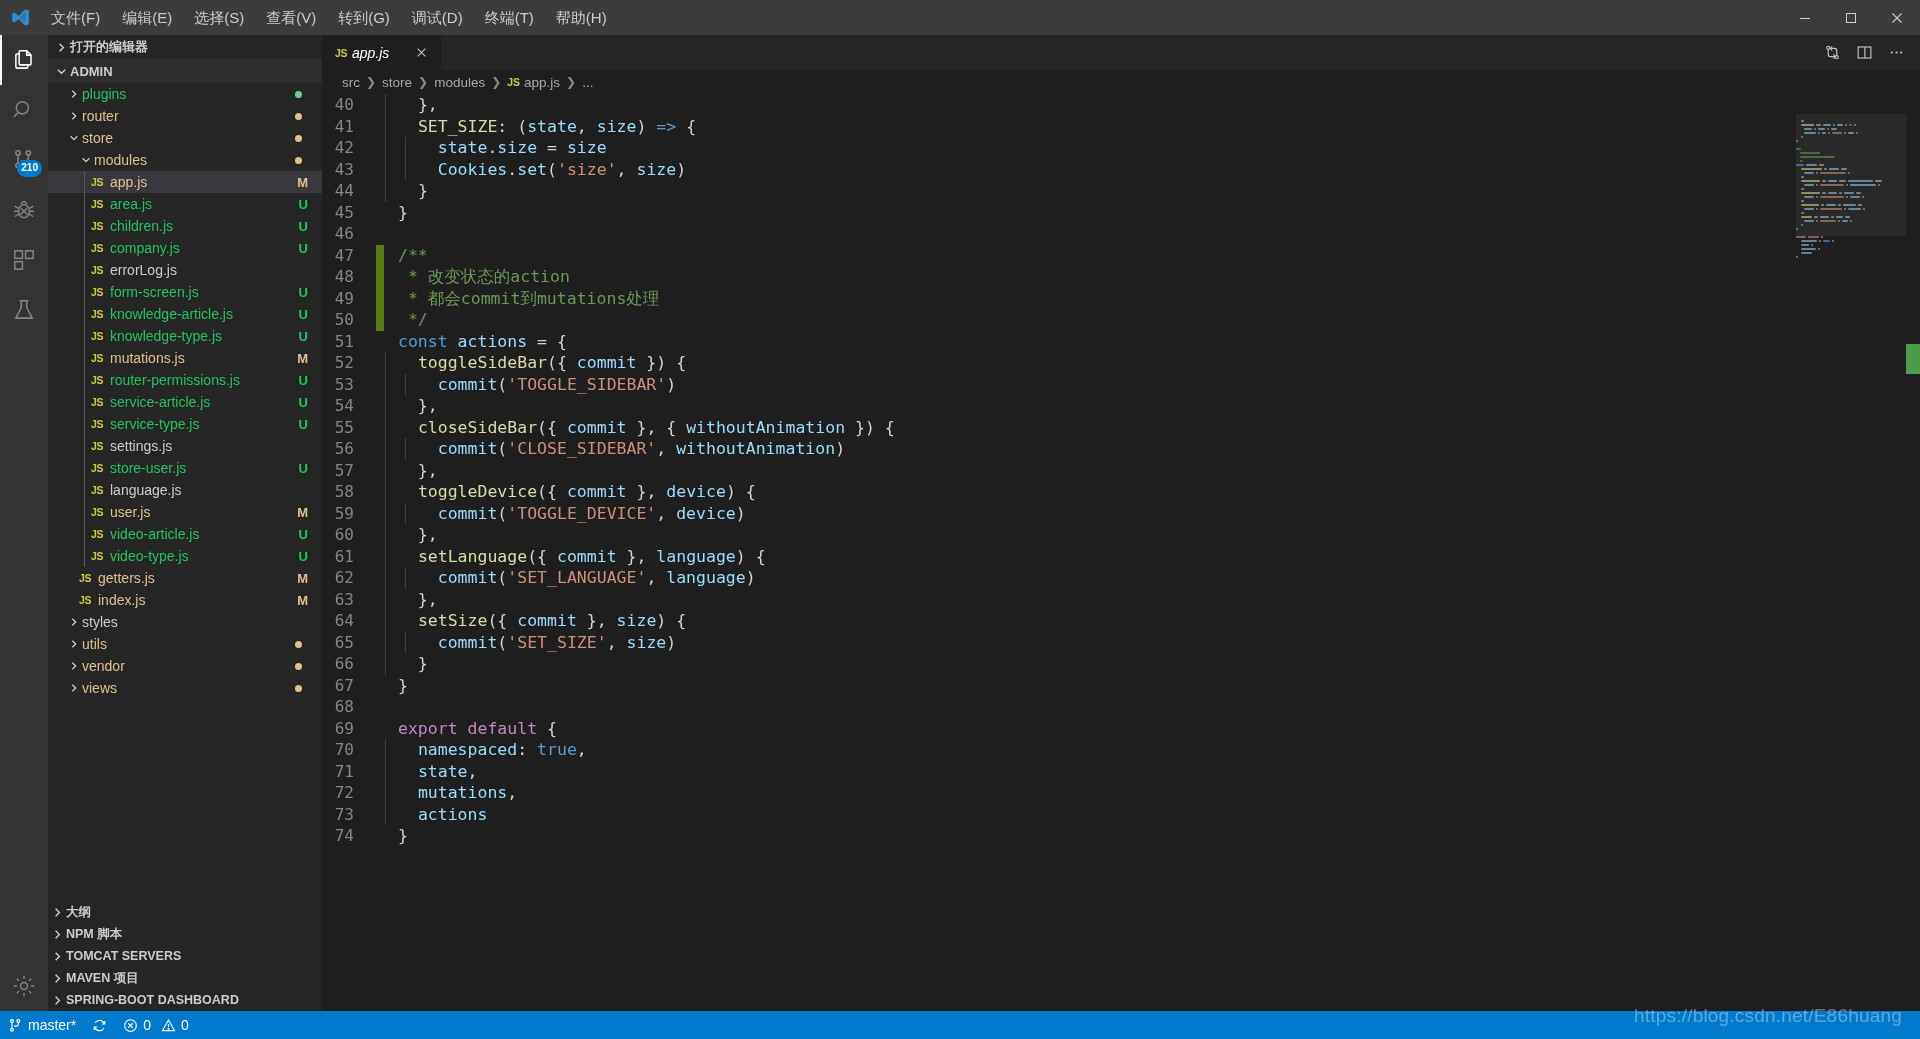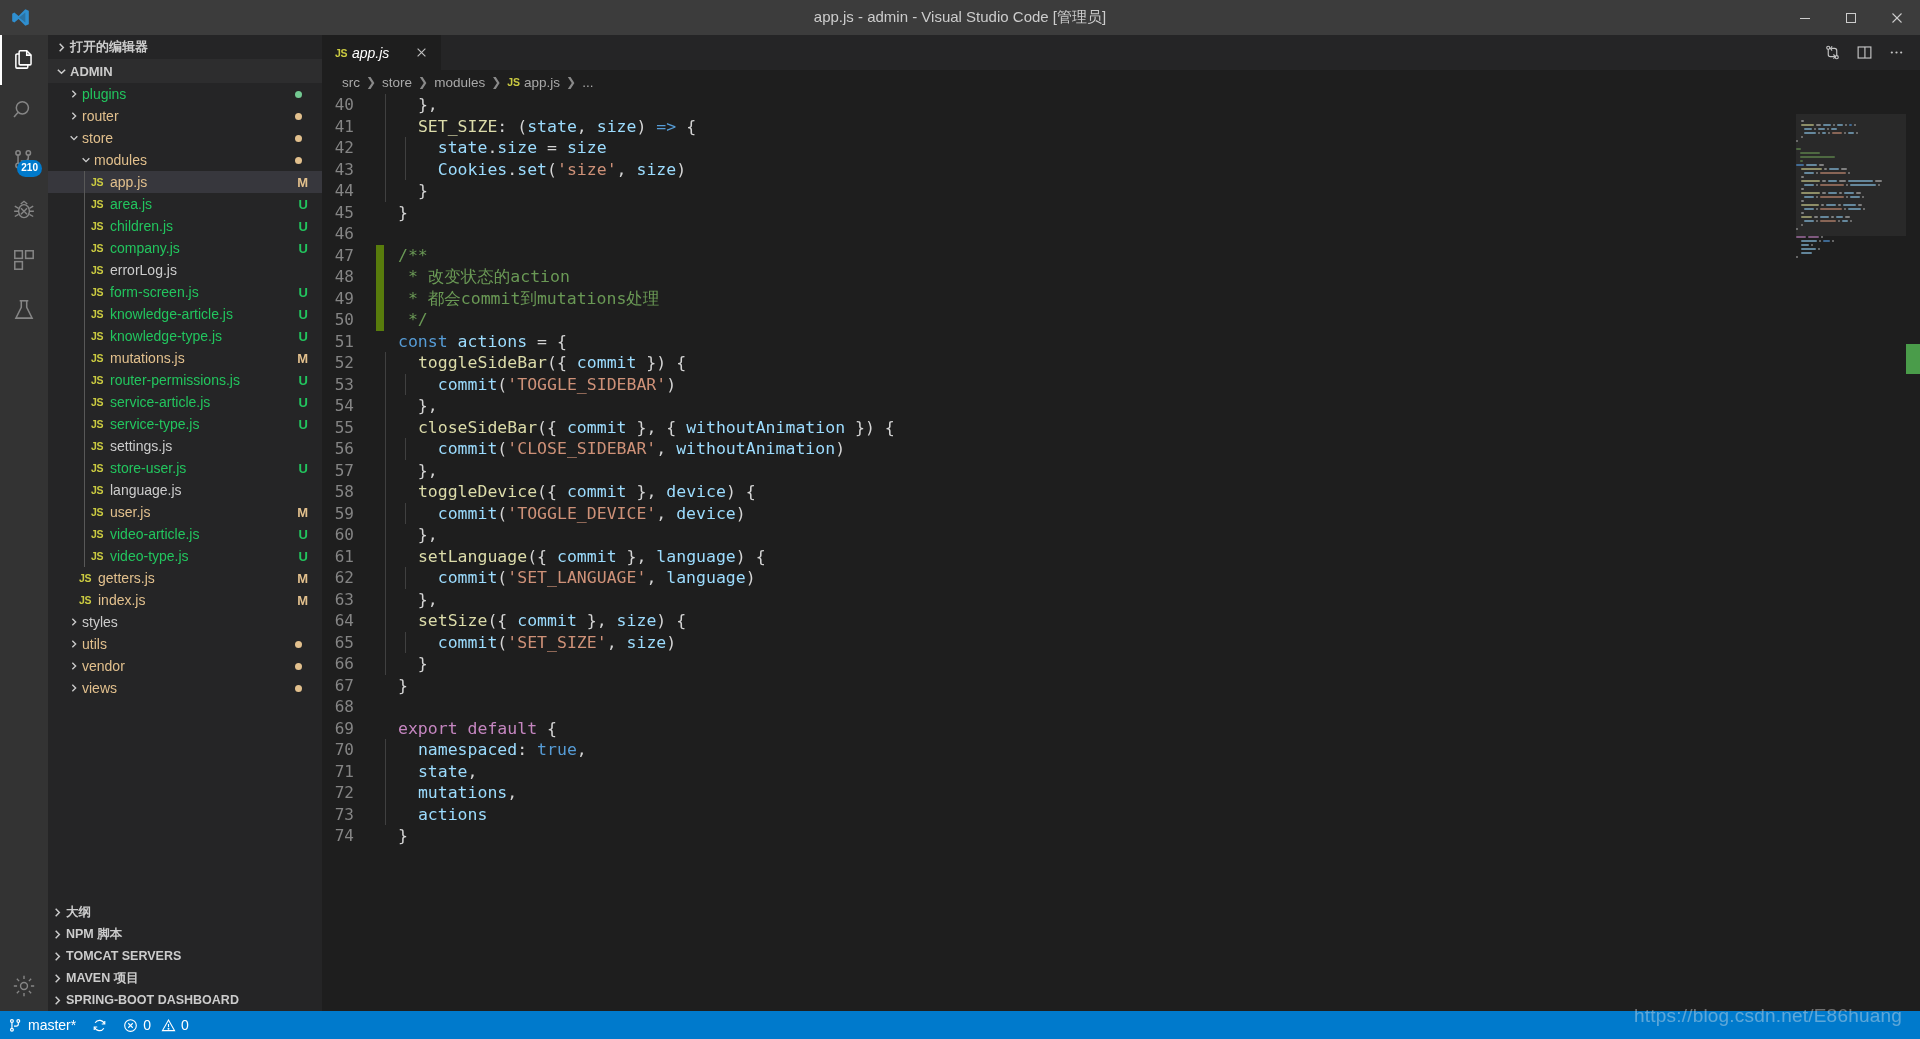--- a/index.html
+++ b/index.html
@@ -221,21 +221,30 @@
 </head>
 <body>
 
 <div id="titlebar">
   <div id="vscode-logo">
     <svg viewBox="0 0 24 24" fill="none">
       <path d="M17.5 2.5 9.8 10.2 5 6.4 2.5 7.6v8.8L5 17.6l4.8-3.8 7.7 7.7 4-1.9V4.4l-4-1.9z" fill="#2f8fd0"></path>
       <path d="M17.5 6.3v11.4L10.4 12l7.1-5.7z" fill="#1e1e1e" opacity=".25"></path>
     </svg>
   </div>
-  <div id="window-title">app.js - admin - Visual Studio Code [管理员]</div>
+  <div id="menubar">
+    <div class="menu-item">文件(F)</div>
+    <div class="menu-item">编辑(E)</div>
+    <div class="menu-item">选择(S)</div>
+    <div class="menu-item">查看(V)</div>
+    <div class="menu-item">转到(G)</div>
+    <div class="menu-item">调试(D)</div>
+    <div class="menu-item">终端(T)</div>
+    <div class="menu-item">帮助(H)</div>
+  </div>
   <div id="window-controls">
     <div class="win-ctl">
       <svg viewBox="0 0 12 12" stroke="currentColor" stroke-width="1">
           <line x1="1" y1="6.5" x2="11" y2="6.5"></line>
         </svg>
     </div>
     <div class="win-ctl">
       <svg viewBox="0 0 12 12" stroke="currentColor" stroke-width="1" fill="none">
           <rect x="1.5" y="1.5" width="9" height="9"></rect>
         </svg>

